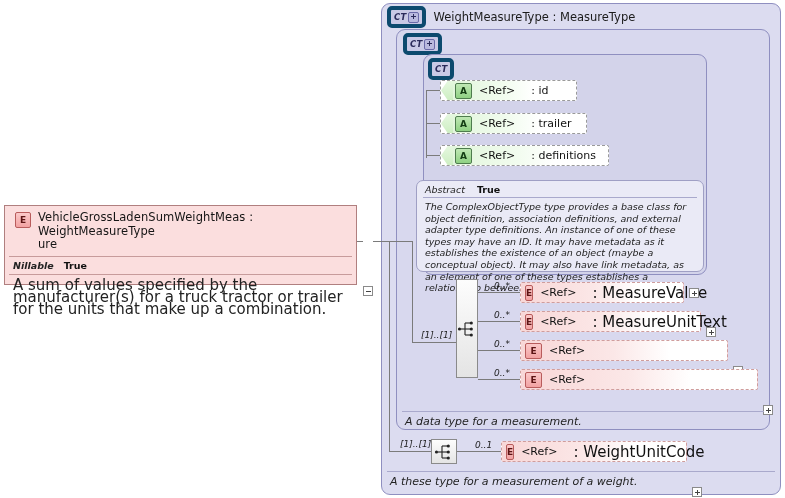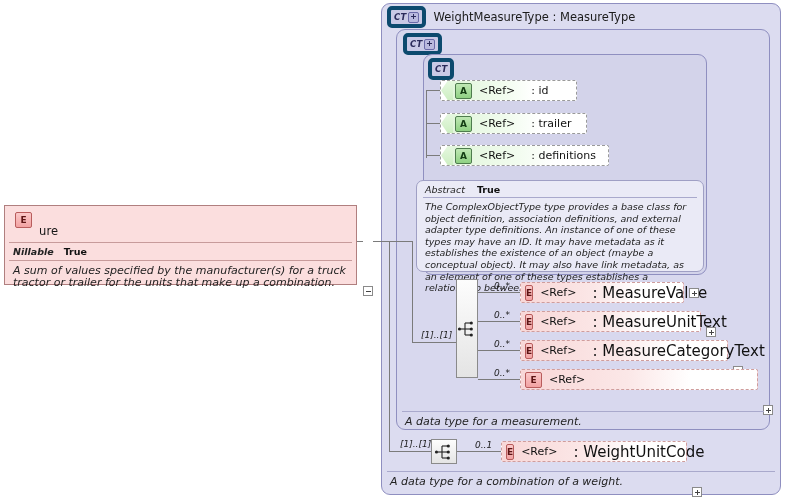--- a/index.html
+++ b/index.html
@@ -65,21 +65,21 @@
   .card{border:1px solid #b07f7f;background:#fbdede;}
   .card-title{display:flex;align-items:flex-start;padding:5px 6px 4px 6px;}
   .card-title .ebadge{margin-top:1px;}
   .card-title-txt{font-size:11.5px;color:#151515;line-height:13.5px;
                   letter-spacing:.1px;}
   .card-sep{height:1px;background:#c79b9b;margin:0 4px;}
   .card-row{display:flex;align-items:center;gap:10px;padding:3px 8px;
             font-size:9.5px;}
   .card-row .k{font-style:italic;color:#222;font-weight:bold;}
   .card-row .v{font-weight:bold;color:#111;font-size:9.5px;}
-  .card-doc{font-size:11px;font-style:italic;color:#222;line-height:12px;
+  .card-doc{font-size:15px;color:#222;line-height:12px;
             padding:4px 8px 5px 8px;}
 
   
   .docbox{border:1px solid #9f9fc4;border-radius:7px;background:#eaeaf6;}
   .doc-row{display:flex;gap:12px;padding:2px 8px 2px 8px;font-size:9.5px;}
   .doc-row .k{font-style:italic;color:#222;}
   .doc-row .v{font-weight:bold;color:#111;}
   .doc-sep{height:1px;background:#a9a9cc;margin:0 6px;}
   .doc-txt{font-size:9.5px;font-style:italic;color:#222;line-height:11.6px;
            padding:3px 8px 5px 8px;}
@@ -212,21 +212,20 @@
 <div class="abs elbox" style="left:520px;top:311px;width:181px;">
   <span class="ebadge">E</span>
   <span class="eref">&lt;Ref&gt;</span>
   <span class="ename">: MeasureUnitText</span>
 </div>
 <div class="abs pmbox plus" style="left:706px;top:317px;"></div>
 
 <div class="abs elbox" style="left:520px;top:340px;width:208px;">
   <span class="ebadge">E</span>
   <span class="eref">&lt;Ref&gt;</span>
-  <span class="ename">: MeasureCategoryText</span>
 </div>
 <div class="abs pmbox plus" style="left:733px;top:346px;"></div>
 
 <div class="abs elbox" style="left:520px;top:369px;width:238px;">
   <span class="ebadge">E</span>
   <span class="eref">&lt;Ref&gt;</span>
 </div>
 <div class="abs pmbox plus" style="left:763px;top:375px;"></div>
 
 <div class="abs foot-line" style="left:402px;top:411px;width:362px;"></div>
@@ -256,26 +255,26 @@
 <div class="abs occ" style="left:475px;top:440px;">0..1</div>
 
 <div class="abs elbox" style="left:501px;top:441px;width:186px;">
   <span class="ebadge">E</span>
   <span class="eref">&lt;Ref&gt;</span>
   <span class="ename">: WeightUnitCode</span>
 </div>
 <div class="abs pmbox plus" style="left:692px;top:447px;"></div>
 
 <div class="abs foot-line" style="left:387px;top:471px;width:388px;"></div>
-<div class="abs panel-foot" style="left:390px;top:475px;">A data type for a combination of a weight.</div>
+<div class="abs panel-foot" style="left:390px;top:475px;">A these type for a measurement of a weight.</div>
 
 <div class="abs card" style="left:4px;top:205px;width:353px;height:80px;">
   <div class="card-title">
     <span class="ebadge">E</span>
-    <span class="card-title-txt"><br><span>ure</span></span>
+    <span class="card-title-txt"><span>VehicleGrossLadenSumWeightMeas : WeightMeasureType</span><br><span>ure</span></span>
   </div>
   <div class="card-sep"></div>
   <div class="card-row">
     <span class="k">Nillable</span>
     <span class="v">True</span>
   </div>
   <div class="card-sep2"></div>
   <div class="card-doc">A sum of values specified by the manufacturer(s) for a truck tractor or trailer for the units that make up a combination.</div>
 </div>
 

